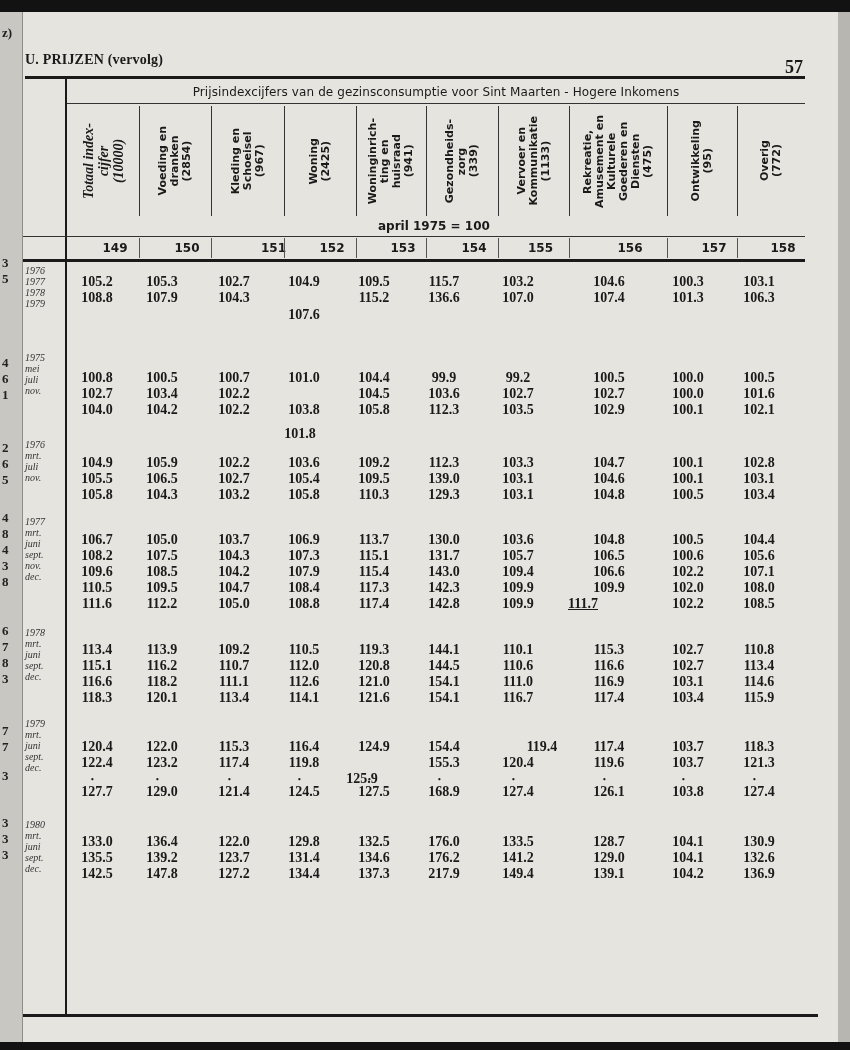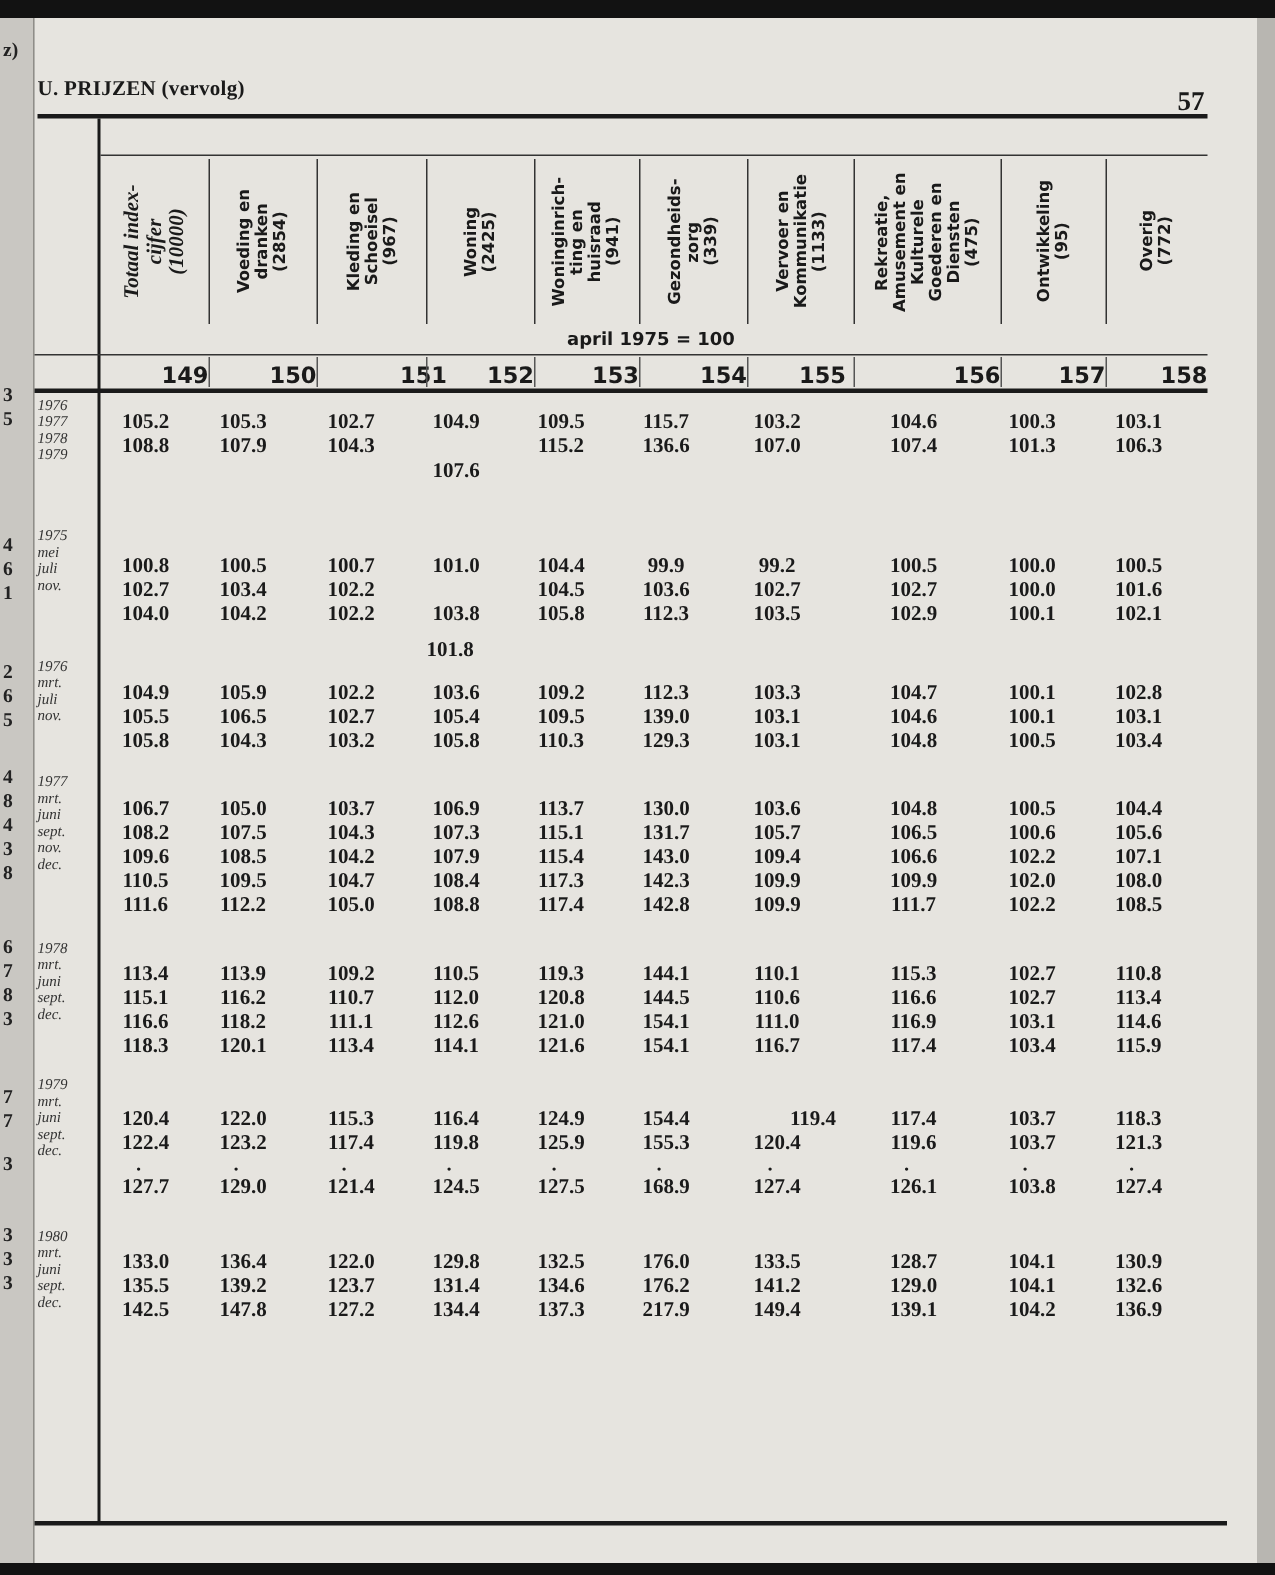--- a/index.html
+++ b/index.html
@@ -17,21 +17,21 @@
   .rule-bottom { position:absolute; left:0; top:1002px; width:795px; height:3px; background:#1a1a1a; }
   .table-title { position:absolute; left:44px; top:73px; width:738px; text-align:center; font-family:"DejaVu Sans", sans-serif; font-size:12px; letter-spacing:0.1px; }
   .title-rule { position:absolute; left:44px; top:91px; width:738px; height:1px; background:#333; }
   .col-head { position:absolute; top:94px; height:110px; display:flex; align-items:center; justify-content:center; }
   .col-head .vtext { writing-mode:vertical-rl; transform:rotate(180deg); font-family:"DejaVu Sans", sans-serif; font-weight:bold; font-size:11px; line-height:12px; text-align:center; white-space:pre-line; }
   .col-head .vtext.serif { font-family:"Liberation Serif", serif; font-style:italic; font-size:14px; line-height:15px; }
   .col-sep { position:absolute; top:94px; height:110px; width:1px; background:#333; }
   .base-label { position:absolute; left:355px; top:207px; font-family:"DejaVu Sans", sans-serif; font-weight:bold; font-size:12px; }
   .num-rule { position:absolute; left:0; top:224px; width:782px; height:1px; background:#333; }
   .num-row { position:absolute; top:229px; height:18px; }
-  .num-cell { position:absolute; top:0; font-family:"DejaVu Sans", sans-serif; font-weight:bold; font-size:15px; text-align:right; }
+  .num-cell { position:absolute; top:0; font-family:"DejaVu Sans", sans-serif; font-weight:bold; font-size:12px; text-align:center;padding-left:12px; }
   .num-sep { position:absolute; top:226px; height:20px; width:1px; background:#555; }
   .thick-rule { position:absolute; left:0; top:247px; width:782px; height:3px; background:#1a1a1a; }
   .row-labels { position:absolute; left:2px; font-family:"Liberation Serif", serif; font-style:italic; font-size:10px; line-height:11px; color:#333; }
   .data-line { position:absolute; height:16px; }
   .data-val { position:absolute; top:0; width:70px; text-align:center; font-family:"Liberation Serif", serif; font-weight:bold; font-size:14px; }
   .data-val.dot::before { content:"•"; position:absolute; top:-9px; left:29px; font-size:8px; }
 </style>
 </head>
 <body>
 
@@ -62,20 +62,21 @@
     <div class="frag" style="top: 819px;">3</div>
     <div class="frag" style="top: 835px;">3</div>
   </div>
 
 <div class="page">
   <div class="running-head">U. PRIJZEN (vervolg)</div>
   <div class="page-number">57</div>
   <div class="rule-top"></div>
   <div class="table-frame-left"></div>
 
+  <div class="table-title">Prijsindexcijfers van de gezinsconsumptie voor Sint Maarten - Hogere Inkomens</div>
   <div class="title-rule"></div>
 
   <div id="col-heads">
       <div class="col-head" style="left: 44px; width: 72px;">
         <div class="vtext serif">Totaal index-
 cijfer
 (10000)</div>
       </div>
       <div class="col-head" style="left: 116px; width: 72px;">
         <div class="vtext">Voeding en
@@ -322,21 +323,21 @@
         <div class="data-val" style="left: 701px;">108.0</div>
       </div>
       <div class="data-line" style="top: 584px; left: 0px;">
         <div class="data-val" style="left: 39px;">111.6</div>
         <div class="data-val" style="left: 104px;">112.2</div>
         <div class="data-val" style="left: 176px;">105.0</div>
         <div class="data-val" style="left: 246px;">108.8</div>
         <div class="data-val" style="left: 316px;">117.4</div>
         <div class="data-val" style="left: 386px;">142.8</div>
         <div class="data-val" style="left: 460px;">109.9</div>
-        <div class="data-val" style="left: 551px;">111.7</div>
+        <div class="data-val" style="left: 525px; text-decoration: underline;">111.7</div>
         <div class="data-val" style="left: 630px;">102.2</div>
         <div class="data-val" style="left: 701px;">108.5</div>
       </div>
       <div class="row-labels" style="top: 615px;">
         <div>1978</div>
         <div>mrt.</div>
         <div>juni</div>
         <div>sept.</div>
         <div>dec.</div>
       </div>
@@ -405,21 +406,21 @@
         <div class="data-val" style="left: 484px;">119.4</div>
         <div class="data-val" style="left: 551px;">117.4</div>
         <div class="data-val" style="left: 630px;">103.7</div>
         <div class="data-val" style="left: 701px;">118.3</div>
       </div>
       <div class="data-line" style="top: 743px; left: 0px;">
         <div class="data-val" style="left: 39px;">122.4</div>
         <div class="data-val" style="left: 104px;">123.2</div>
         <div class="data-val" style="left: 176px;">117.4</div>
         <div class="data-val" style="left: 246px;">119.8</div>
-        <div class="data-val" style="left: 316px;">125.9</div>
+        <div class="data-val" style="left: 304px; margin-top: 16px;">125.9</div>
         <div class="data-val" style="left: 386px;">155.3</div>
         <div class="data-val" style="left: 460px;">120.4</div>
         <div class="data-val" style="left: 551px;">119.6</div>
         <div class="data-val" style="left: 630px;">103.7</div>
         <div class="data-val" style="left: 701px;">121.3</div>
       </div>
       <div class="data-line" style="top: 772px; left: 0px;">
         <div class="data-val dot" style="left: 39px;">127.7</div>
         <div class="data-val dot" style="left: 104px;">129.0</div>
         <div class="data-val dot" style="left: 176px;">121.4</div>

